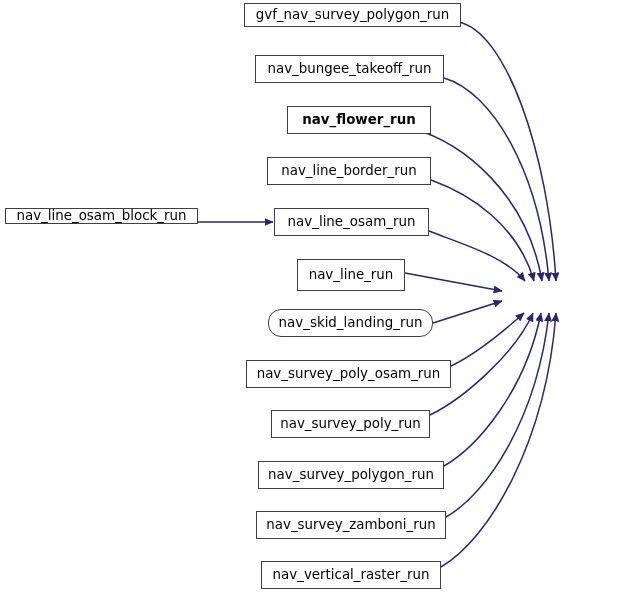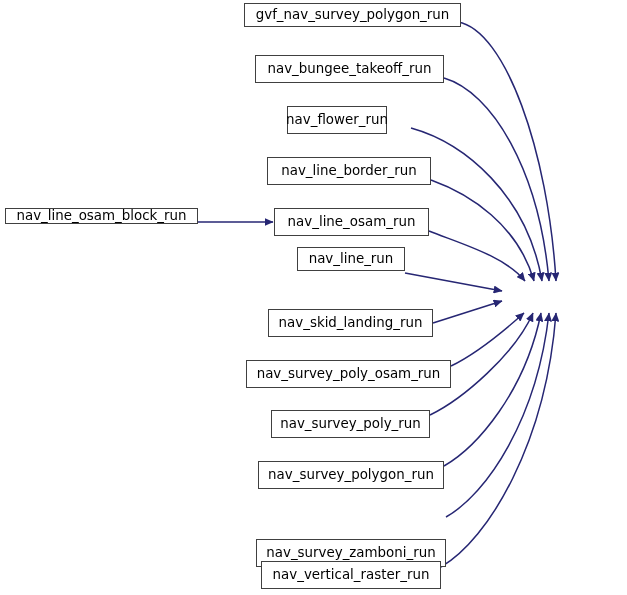--- a/index.html
+++ b/index.html
@@ -76,36 +76,36 @@
       <path d="M444,466 C477,447 525,392 541,313"></path>
       <path d="M446,517 C487,494 537,419 549,313"></path>
       <path d="M441,567 C489,539 546,443 556,313"></path>
     </g>
   </svg>
 
   <div class="node" style="left:244px; top:3px;   width:217px; height:24px;">gvf_nav_survey_polygon_run</div>
 
   <div class="node" style="left:255px; top:55px;  width:189px; height:28px;">nav_bungee_takeoff_run</div>
 
-  <div class="node" style="left:287px; top:106px; width:100px; height:28px;">nav_flower_run</div>
+  <div class="node" style="left:287px; top:106px; width:144px; height:28px;font-weight:bold;">nav_flower_run</div>
 
   <div class="node" style="left:267px; top:157px; width:164px; height:28px;">nav_line_border_run</div>
 
   <div class="node" style="left:274px; top:208px; width:155px; height:28px;text-align:right;">nav_line_osam_run</div>
 
-  <div class="node" style="left:297px; top:247px; width:108px; height:24px;">nav_line_run</div>
+  <div class="node" style="left:297px; top:259px; width:108px; height:32px;">nav_line_run</div>
 
-  <div class="node" style="left:268px; top:309px; width:165px; height:28px;">nav_skid_landing_run</div>
+  <div class="node" style="left:268px; top:309px; width:165px; height:28px;border-radius:13px;">nav_skid_landing_run</div>
 
   <div class="node" style="left:246px; top:360px; width:205px; height:28px;">nav_survey_poly_osam_run</div>
 
   <div class="node" style="left:271px; top:410px; width:159px; height:28px;">nav_survey_poly_run</div>
 
   <div class="node" style="left:258px; top:461px; width:186px; height:28px;">nav_survey_polygon_run</div>
 
-  <div class="node" style="left:256px; top:511px; width:190px; height:28px;margin-top:28px;">nav_survey_zamboni_run</div>
+  <div class="node" style="left:256px; top:511px; width:190px; height:28px;">nav_survey_zamboni_run</div>
 
   <div class="node" style="left:261px; top:561px; width:180px; height:28px;">nav_vertical_raster_run</div>
 
   <div class="node" style="left:5px; top:208px; width:193px; height:16px;">nav_line_osam_block_run</div>
 
 
 </div>
 
 </body></html>

